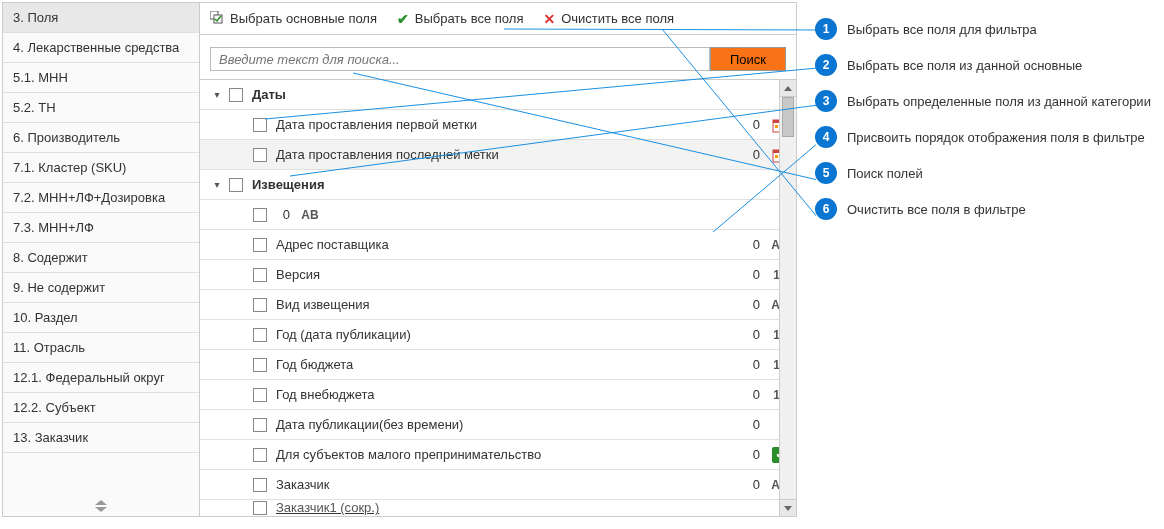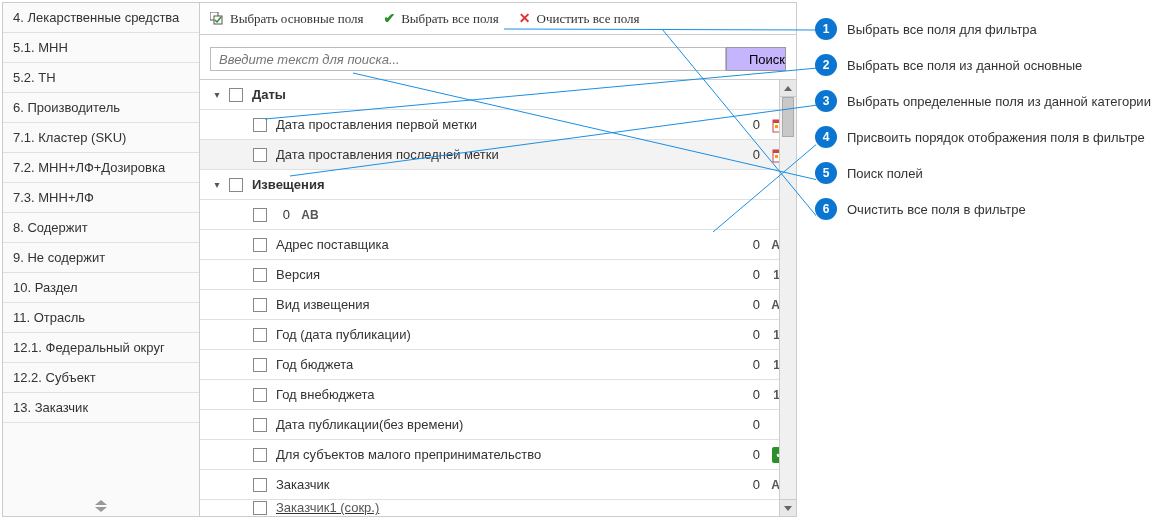--- a/index.html
+++ b/index.html
@@ -11,28 +11,28 @@
   .sidebar-item { height: 30px; line-height: 30px; padding: 0 10px; border-bottom: 1px solid #e0e0e0; cursor: pointer; white-space: nowrap; overflow: hidden; text-overflow: ellipsis; }
   .sidebar-item.selected { background: #e8e8e8; }
   .sidebar-spacer { flex: 1; }
   .sidebar-footer { display: flex; flex-direction: column; align-items: center; padding: 3px 0; }
   .arrow-up, .arrow-down { width: 0; height: 0; border-left: 6px solid transparent; border-right: 6px solid transparent; cursor: pointer; margin: 1px 0; }
   .arrow-up { border-bottom: 5px solid #999; }
   .arrow-down { border-top: 5px solid #999; }
   
   .content { flex: 1; display: flex; flex-direction: column; overflow: hidden; }
   .toolbar { height: 32px; border-bottom: 1px solid #ccc; display: flex; align-items: center; padding: 0 6px; gap: 12px; }
-  .tb-btn { display: inline-flex; align-items: center; gap: 6px; cursor: pointer; padding: 2px 4px; font-family: Liberation Serif, serif; }
+  .tb-btn { display: inline-flex; gap: 6px; cursor: pointer; padding: 2px 4px; }
   .icon-sel { width: 14px; height: 14px; display: inline-block; position: relative; }
   .icon-checkmark { font-size: 14px; color: #2a8f2a; font-weight: bold; }
   .icon-x { font-size: 14px; color: #d33; font-weight: bold; }
   
   .search-row { padding: 12px 10px 8px 10px; display: flex; }
   .search-input { flex: 1; height: 24px; padding: 0 8px; border: 1px solid #bbb; font-style: italic; color: #888; font-size: 13px; }
-  .search-btn { width: 60px; height: 24px; border: 1px solid #999; background: #c4b5fd; cursor: pointer; font-size: 13px; text-align: right; }
+  .search-btn { width: 76px; height: 24px; border: 1px solid #999; background: #f97316; cursor: pointer; font-size: 13px; }
   
   .grid-wrap { flex: 1; position: relative; overflow: hidden; border-top: 1px solid #ccc; }
   .grid { width: 100%; font-size: 13px; }
   .group-row { display: flex; align-items: center; height: 30px; border-bottom: 1px solid #e0e0e0; background: #fff; }
   .group-indent { width: 10px; }
   .group-expander { width: 14px; height: 14px; display: inline-flex; align-items: center; justify-content: center; cursor: pointer; color: #555; font-size: 10px; }
   .group-cbx-wrap { width: 20px; display: inline-flex; align-items: center; justify-content: center; margin: 0 2px; }
   .group-cbx { width: 14px; height: 14px; border: 1px solid #888; background: #fff; cursor: pointer; }
   .group-title { font-weight: bold; padding-left: 4px; flex: 1; }
   
@@ -72,20 +72,21 @@
   .partial-row .field-label { color: #555; }
 </style>
 </head>
 <body>
 
 <div class="app">
   <div class="main-frame">
 
     <div class="sidebar">
       <div id="sidebar-list">
+          <div class="sidebar-item selected">3. Поля</div>
           <div class="sidebar-item">4. Лекарственные средства</div>
           <div class="sidebar-item">5.1. МНН</div>
           <div class="sidebar-item">5.2. ТН</div>
           <div class="sidebar-item">6. Производитель</div>
           <div class="sidebar-item">7.1. Кластер (SKU)</div>
           <div class="sidebar-item">7.2. МНН+ЛФ+Дозировка</div>
           <div class="sidebar-item">7.3. МНН+ЛФ</div>
           <div class="sidebar-item">8. Содержит</div>
           <div class="sidebar-item">9. Не содержит</div>
           <div class="sidebar-item">10. Раздел</div>

